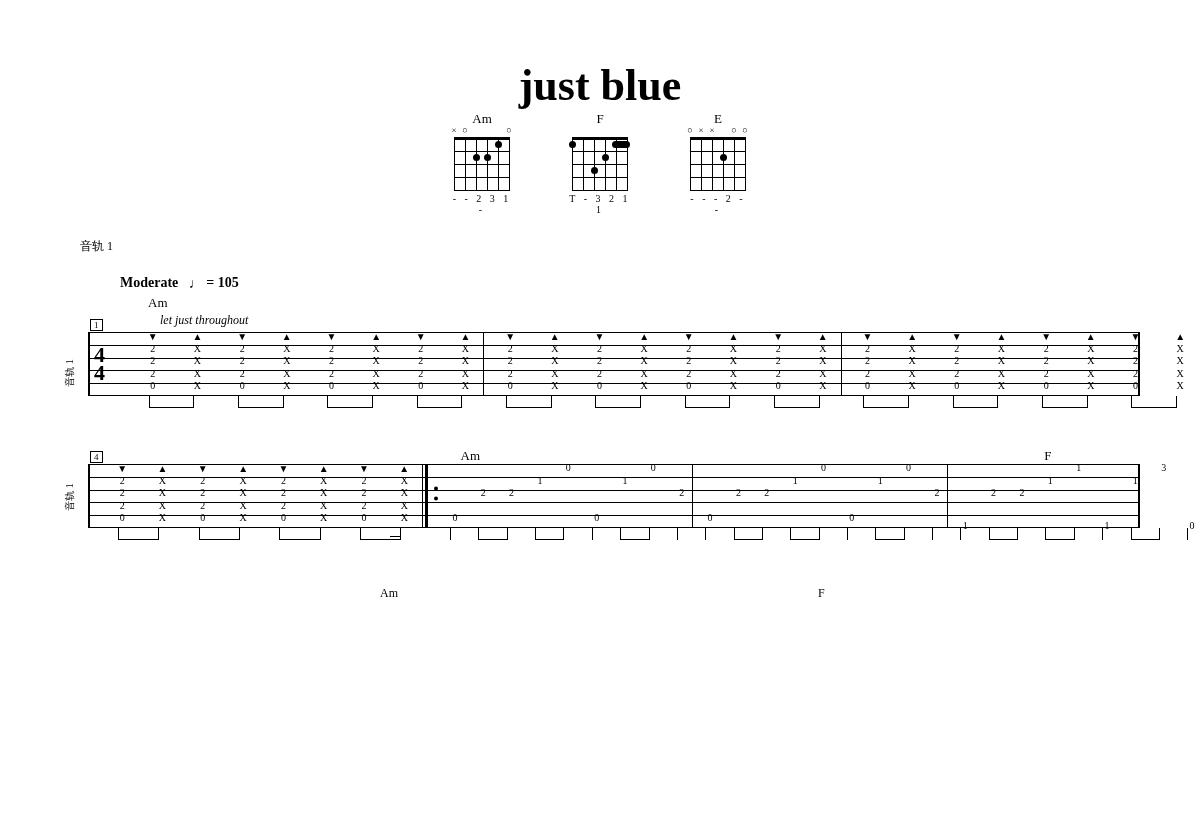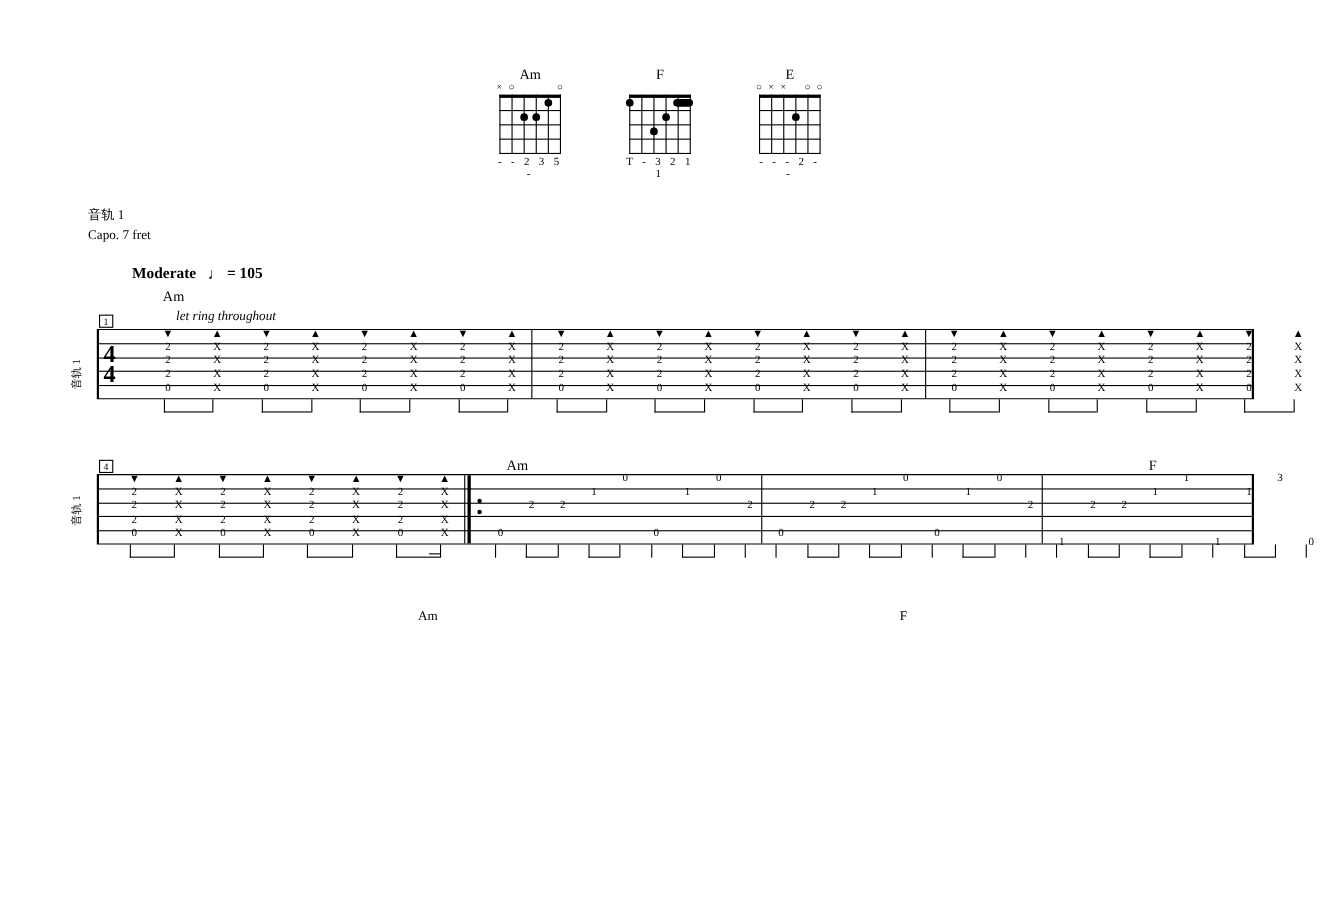--- a/index.html
+++ b/index.html
@@ -153,20 +153,21 @@
     margin: 40px 0 0 340px;
     font-size:12px;
     display:flex;
     gap:420px;
   }
 </style>
 </head>
 <body>
 
 <div class="page">
+  <h1 class="title">just blue</h1>
 
   <div class="chords">
     <div class="chord">
       <div class="chord-name">Am</div>
       <div class="diagram">
         <div class="nut"></div>
         <div class="fret" style="top:22px"></div>
           <div class="fret" style="top:35px"></div>
           <div class="fret" style="top:48px"></div>
           <div class="fret" style="top:61px"></div>
@@ -176,21 +177,21 @@
           <div class="string" style="left:33px"></div>
           <div class="string" style="left:44px"></div>
           <div class="string" style="left:55px"></div>
         <div class="marker" style="top:-3px;left:-4px">×</div>
         <div class="marker" style="top:-3px;left:7px">○</div>
         <div class="marker" style="top:-3px;left:51px">○</div>
         <div class="dot" style="left:18.5px;top:25px"></div>
         <div class="dot" style="left:29.5px;top:25px"></div>
         <div class="dot" style="left:40.5px;top:12px"></div>
       </div>
-      <div class="chord-f">- - 2 3 5 -</div>
+      <div class="chord-f">- - 2 3 1 -</div>
     </div>
     <div class="chord">
       <div class="chord-name">F</div>
       <div class="diagram">
         <div class="nut"></div>
         <div class="fret" style="top:22px"></div>
           <div class="fret" style="top:35px"></div>
           <div class="fret" style="top:48px"></div>
           <div class="fret" style="top:61px"></div>
         <div class="string" style="left:0"></div>
@@ -226,28 +227,27 @@
         <div class="marker" style="top:-3px;left:40px">○</div>
         <div class="marker" style="top:-3px;left:51px">○</div>
         <div class="dot" style="left:29.5px;top:25px"></div>
       </div>
       <div class="chord-f">- - - 2 - -</div>
     </div>
   </div>
 
   <div class="track-info">
     <div>音轨 1</div>
-    <div>Capo. 7 fret</div>
   </div>
 
   <div class="tempo">
     <span>Moderate</span>&nbsp;&nbsp;&nbsp;<span class="note">♩</span>&nbsp;<span>= 105</span>
   </div>
   <div class="chord-over">Am</div>
-  <div class="instruction">let ring throughout</div>
+  <div class="instruction">let just throughout</div>
 
   <div class="system">
     <div class="staff-label">音轨 1</div>
     <div class="tab" id="sys1-tab">
       <div class="measnum" style="left:0">1</div>
       <div class="line" style="top:12.4px"></div>
         <div class="line" style="top:24.8px"></div>
         <div class="line" style="top:37.2px"></div>
         <div class="line" style="top:49.6px"></div>
       <div class="timesig">

